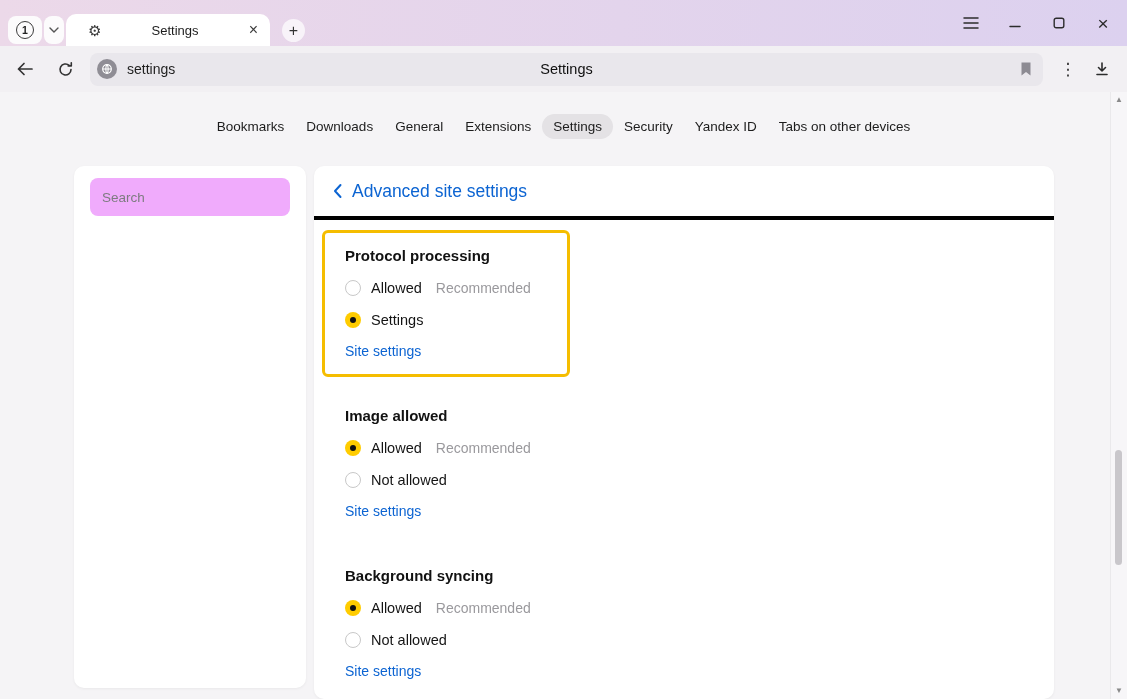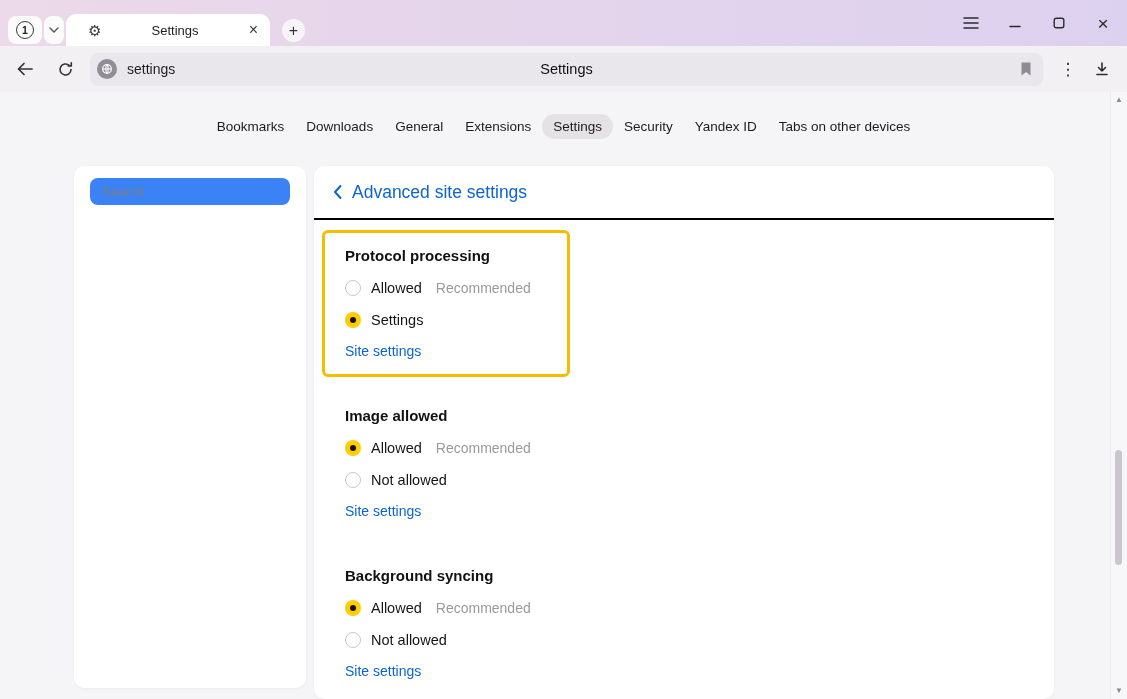--- a/index.html
+++ b/index.html
@@ -47,32 +47,32 @@
 
   
   .nav{position:absolute;top:114px;left:0;width:100%;display:flex;justify-content:center;
     gap:0;align-items:center;}
   .nav-item{padding:5px 11px;font-size:13.5px;color:#1c1c1c;border-radius:15px;white-space:nowrap;}
   .nav-item.active{background:#e4e2e5;}
 
   
   .sidebar{position:absolute;left:74px;top:166px;width:232px;height:522px;background:#fff;
     border-radius:10px;box-shadow:0 1px 3px rgba(0,0,0,.05);}
-  .search{margin:12px 16px 0;height:27px;background:#3b82f6;border-radius:8px;
+  .search{margin:12px 16px 0;height:38px;background:#f0abfc;border-radius:8px;
     display:flex;align-items:center;padding:0 12px;}
   .search input{border:none;outline:none;background:transparent;width:100%;
     font-family:"Liberation Sans",sans-serif;font-size:13.5px;color:#333;}
   .search input::placeholder{color:#7d7c80;opacity:1;}
   .side-items{margin-top:20px;}
   .side-item{padding:7px 0 7px 27px;font-size:14.5px;color:#161616;line-height:18px;cursor:default;}
 
   
   .main{position:absolute;left:314px;top:166px;width:740px;height:533px;background:#fff;
     border-radius:10px;box-shadow:0 1px 3px rgba(0,0,0,.05);}
-  .main-head{height:54px;display:flex;align-items:center;border-bottom:2px solid #000000;}
+  .main-head{height:54px;display:flex;align-items:center;border-bottom:4px solid #000000;}
   .head-chev{margin-left:18px;display:flex;}
   .head-title{margin-left:9px;font-size:17.5px;color:#0c64d2;}
   .section{position:absolute;left:8px;width:248px;border:3px solid transparent;border-radius:6px;
     padding:13px 0 0 20px;}
   .section.hl{border-color:#f5bd00;}
   .s1{top:64px;height:147px;}
   .s2{top:224px;}
   .s3{top:384px;}
   .sec-title{font-size:15px;font-weight:bold;color:#121212;line-height:20px;white-space:nowrap;}
   .options{margin-top:6px;}

